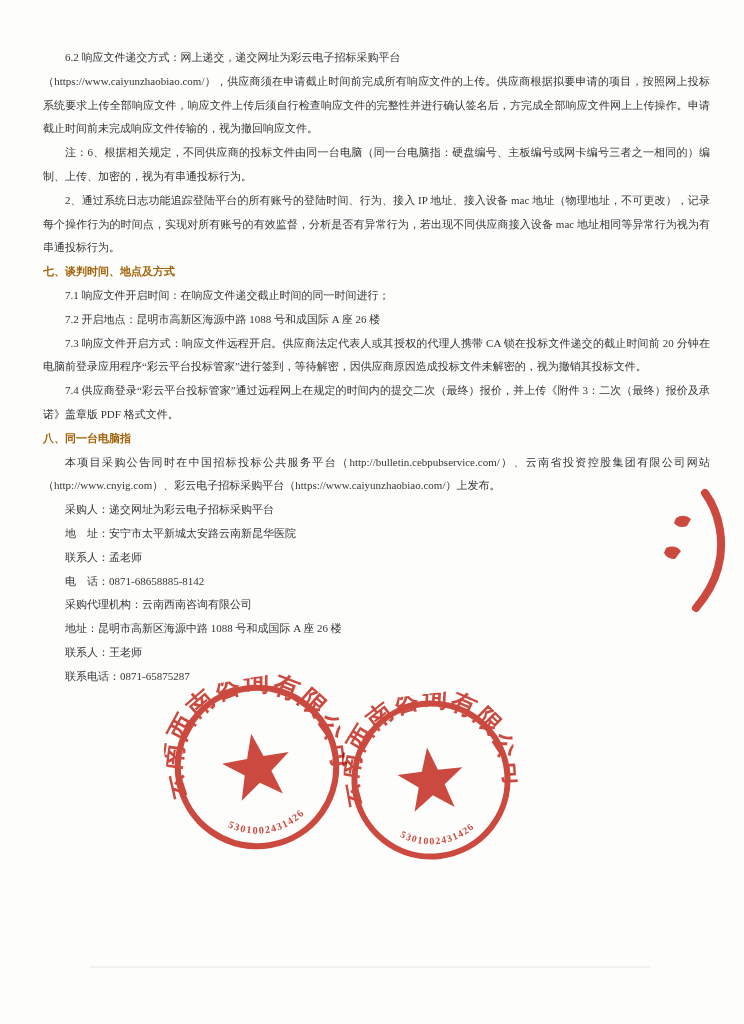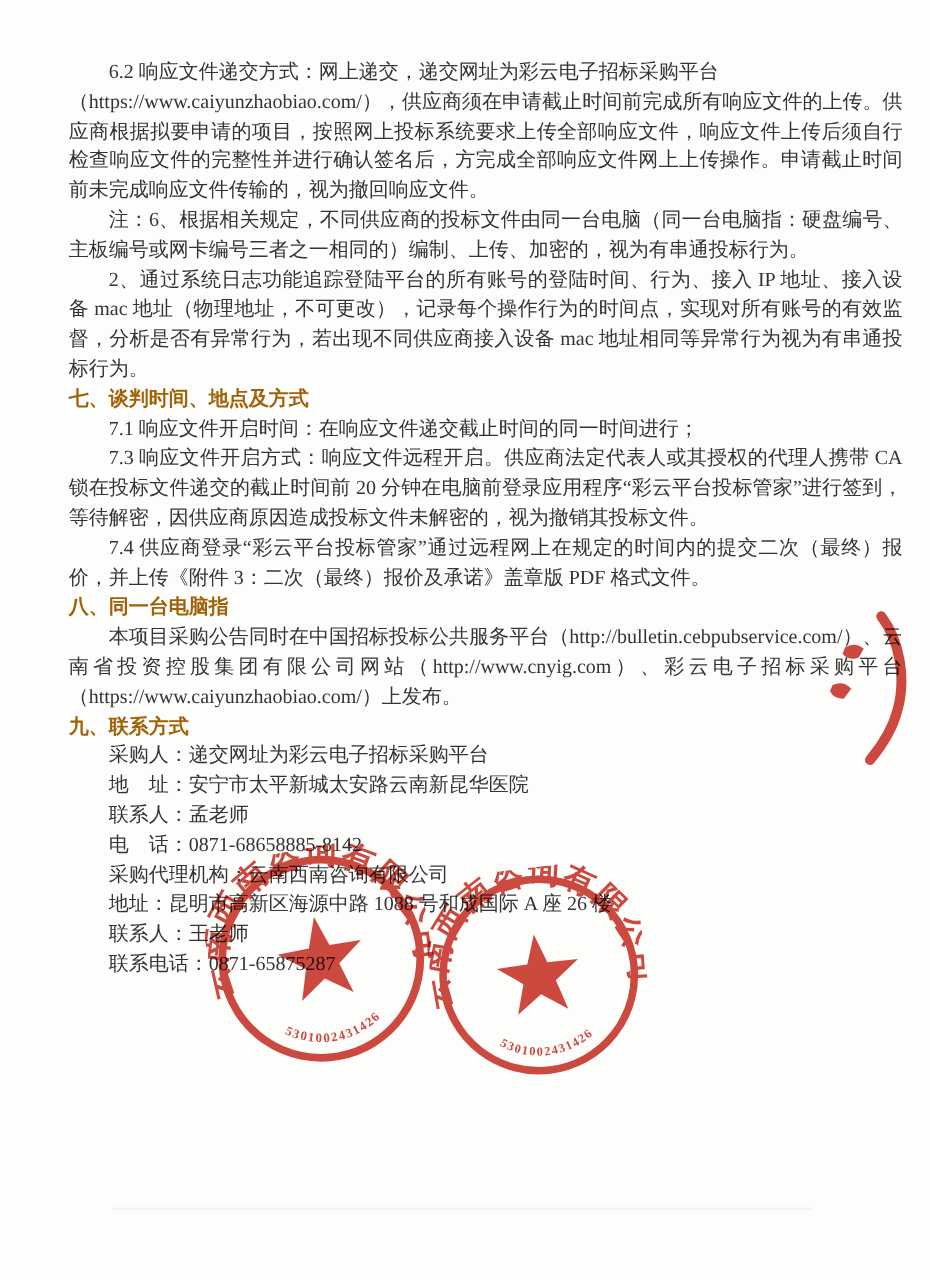--- a/index.html
+++ b/index.html
@@ -3,22 +3,22 @@
 <meta charset="utf-8">
 <style>
   html,body{margin:0;padding:0;}
   body{
     width:744px;height:1024px;position:relative;overflow:hidden;
     background:#fdfdfc;
     font-family:"Liberation Serif","DejaVu Serif",serif;
   }
   .page{position:absolute;inset:0;background:#fdfdfc;}
   .doc{
-    position:absolute;left:55px;top:46px;width:667px;
-    font-size:16px;line-height:23.8px;color:#343434;
+    position:absolute;left:43px;top:46px;width:667px;
+    font-size:11px;line-height:23.8px;color:#343434;
     text-align:justify;
   }
   .doc p{margin:0;padding:0;}
   .ind{text-indent:2em;}
   .h{font-weight:bold;color:#a16207;text-indent:0;}
   
   .seal{
     position:absolute;color:#c8352b;
     mix-blend-mode:multiply;opacity:.9;
     pointer-events:none;
@@ -36,25 +36,25 @@
 
 <div class="page">
 
   <div class="doc">
     <p class="ind">6.2 响应文件递交方式：网上递交，递交网址为彩云电子招标采购平台</p>
     <p>（https://www.caiyunzhaobiao.com/），供应商须在申请截止时间前完成所有响应文件的上传。供应商根据拟要申请的项目，按照网上投标系统要求上传全部响应文件，响应文件上传后须自行检查响应文件的完整性并进行确认签名后，方完成全部响应文件网上上传操作。申请截止时间前未完成响应文件传输的，视为撤回响应文件。</p>
     <p class="ind">注：6、根据相关规定，不同供应商的投标文件由同一台电脑（同一台电脑指：硬盘编号、主板编号或网卡编号三者之一相同的）编制、上传、加密的，视为有串通投标行为。</p>
     <p class="ind">2、通过系统日志功能追踪登陆平台的所有账号的登陆时间、行为、接入 IP 地址、接入设备 mac 地址（物理地址，不可更改），记录每个操作行为的时间点，实现对所有账号的有效监督，分析是否有异常行为，若出现不同供应商接入设备 mac 地址相同等异常行为视为有串通投标行为。</p>
     <p class="h">七、谈判时间、地点及方式</p>
     <p class="ind">7.1 响应文件开启时间：在响应文件递交截止时间的同一时间进行；</p>
+    <p class="ind">7.2 开启地点：昆明市高新区海源中路 1088 号和成国际 A 座 26 楼</p>
     <p class="ind">7.3 响应文件开启方式：响应文件远程开启。供应商法定代表人或其授权的代理人携带 CA 锁在投标文件递交的截止时间前 20 分钟在电脑前登录应用程序“彩云平台投标管家”进行签到，等待解密，因供应商原因造成投标文件未解密的，视为撤销其投标文件。</p>
     <p class="ind">7.4 供应商登录“彩云平台投标管家”通过远程网上在规定的时间内的提交二次（最终）报价，并上传《附件 3：二次（最终）报价及承诺》盖章版 PDF 格式文件。</p>
     <p class="h">八、同一台电脑指</p>
     <p class="ind">本项目采购公告同时在中国招标投标公共服务平台（http://bulletin.cebpubservice.com/）、云南省投资控股集团有限公司网站（http://www.cnyig.com）、彩云电子招标采购平台（https://www.caiyunzhaobiao.com/）上发布。</p>
-    <p class="h">九、联系方式</p>
     <p class="ind">采购人：递交网址为彩云电子招标采购平台</p>
     <p class="ind">地　址：安宁市太平新城太安路云南新昆华医院</p>
     <p class="ind">联系人：孟老师</p>
     <p class="ind">电　话：0871-68658885-8142</p>
     <p class="ind">采购代理机构：云南西南咨询有限公司</p>
     <p class="ind">地址：昆明市高新区海源中路 1088 号和成国际 A 座 26 楼</p>
     <p class="ind">联系人：王老师</p>
     <p class="ind">联系电话：0871-65875287</p>
   </div>
 

